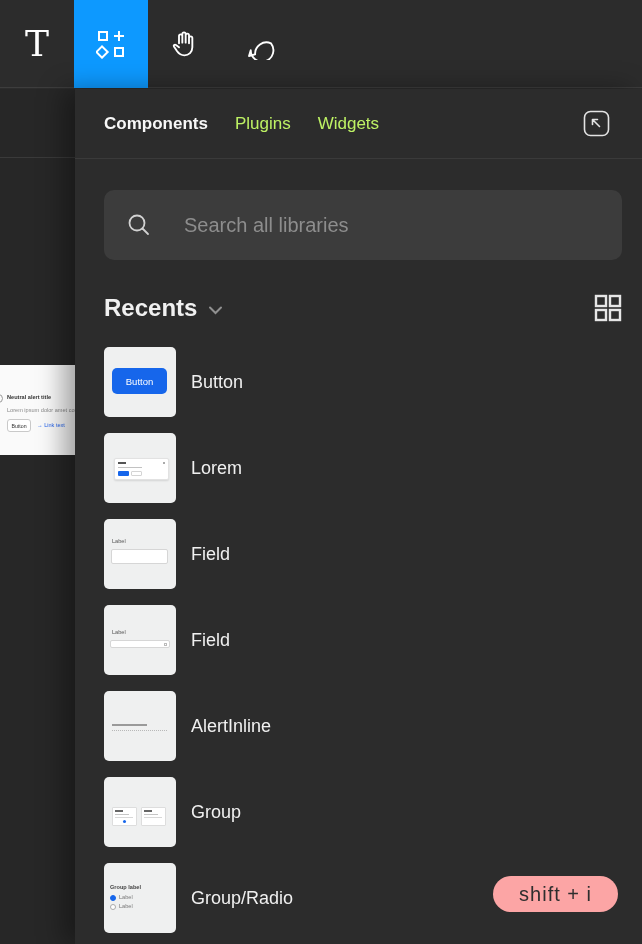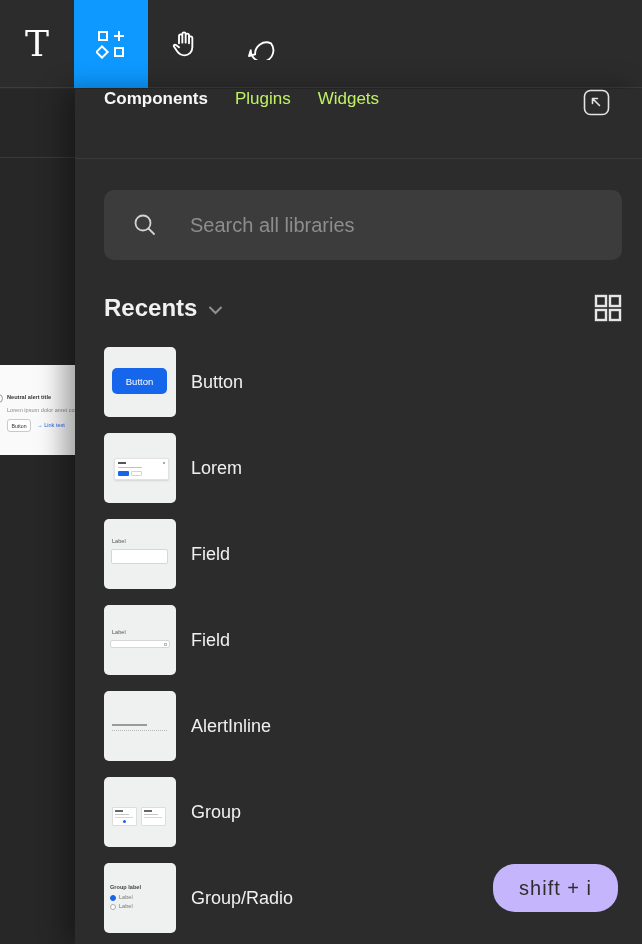--- a/index.html
+++ b/index.html
@@ -23,29 +23,29 @@
   .frag-title{left:7px;top:29px;font-weight:bold;color:#333;}
   .frag-body{left:7px;top:42px;color:#8a8a8a;}
   .frag-btn{position:absolute;left:7px;top:54px;width:24px;height:13px;border:1px solid #c9c9c9;border-radius:3px;
             background:#fff;display:flex;align-items:center;justify-content:center;overflow:hidden;}
   .frag-btn span{font-size:9px;transform:scale(0.58);color:#333;white-space:nowrap;}
   .frag-link{left:37px;top:57px;color:#2563eb;}
 
   
   .panel{position:absolute;top:89px;left:75px;width:567px;height:855px;background:#2c2c2c;
          box-shadow:-12px 0 24px rgba(0,0,0,0.35);}
-  .panel-header{height:70px;display:flex;align-items:flex-start;padding:0 32px 0 29px;
+  .panel-header{height:70px;display:flex;align-items:center;padding:0 32px 0 29px;
                 border-bottom:1px solid #3a3a3a;}
   .tabs{display:flex;gap:27px;align-items:center;}
   .tab{font-size:17px;color:#bef264;cursor:pointer;}
   .tab.active{color:#f7f7f7;font-weight:bold;}
   .spacer{flex:1;}
 
   .search-bar{margin:31px 20px 0 29px;height:70px;background:#3c3c3c;border-radius:10px;
-              display:flex;align-items:center;padding:0 28px;gap:30px;}
+              display:flex;align-items:center;padding:0 22px;gap:30px;}
   .search-input{flex:1;background:transparent;border:none;outline:none;color:#e8e8e8;
                 font-size:20px;font-family:"Liberation Sans",sans-serif;}
   .search-input::placeholder{color:#8d8d8d;}
 
   .recents-row{margin:30px 20px 0 29px;height:36px;display:flex;align-items:center;}
   .recents-title{font-size:24px;font-weight:bold;color:#f1f1f1;}
   .chev{margin-left:11px;margin-top:3px;}
 
   .list{margin-top:21px;}
   .item{height:86px;display:flex;align-items:flex-start;padding-left:29px;cursor:pointer;}
@@ -78,21 +78,21 @@
   .g-l3{position:absolute;left:2px;top:9px;width:18px;height:1px;background:#d8d8d8;}
   .g-dot{position:absolute;left:10px;bottom:2px;width:3px;height:3px;border-radius:50%;background:#1666eb;}
   .gr-label{left:6px;top:21px;font-weight:bold;color:#444;}
   .radio{position:absolute;left:6px;width:6px;height:6px;border-radius:50%;}
   .radio.sel{top:32px;background:#1666eb;border:1px solid #1666eb;}
   .radio.unsel{top:41px;background:#fff;border:1px solid #aaa;}
   .r-label1{left:15px;top:31px;color:#777;}
   .r-label2{left:15px;top:40px;color:#777;}
 
   
-  .badge{position:absolute;right:24px;bottom:32px;height:48px;border-radius:22px;background:#c4b5fd;
+  .badge{position:absolute;right:24px;bottom:32px;height:36px;border-radius:22px;background:#fca5a5;
          color:#2e2e2e;font-size:20px;display:flex;align-items:center;padding:0 26px;letter-spacing:1px;}
 
   svg{display:block;}
 </style>
 </head>
 <body>
 
 <div class="app">
 
   <div class="toolbar">

